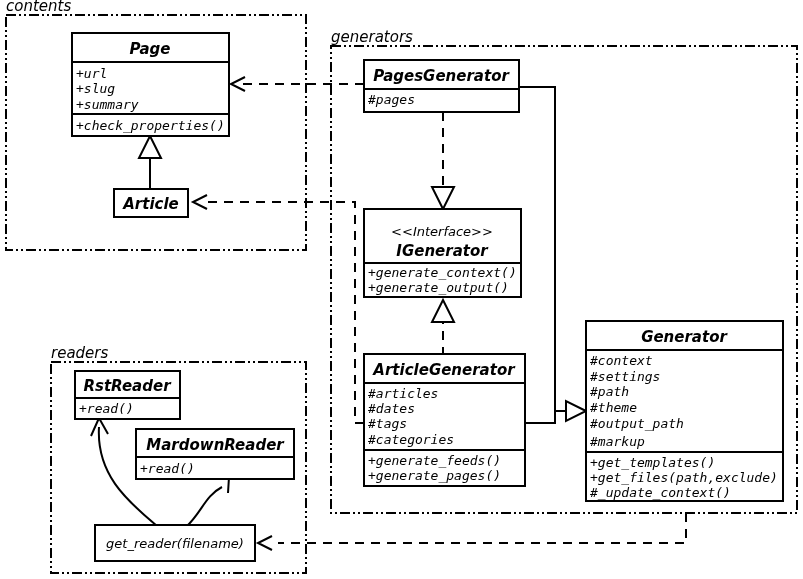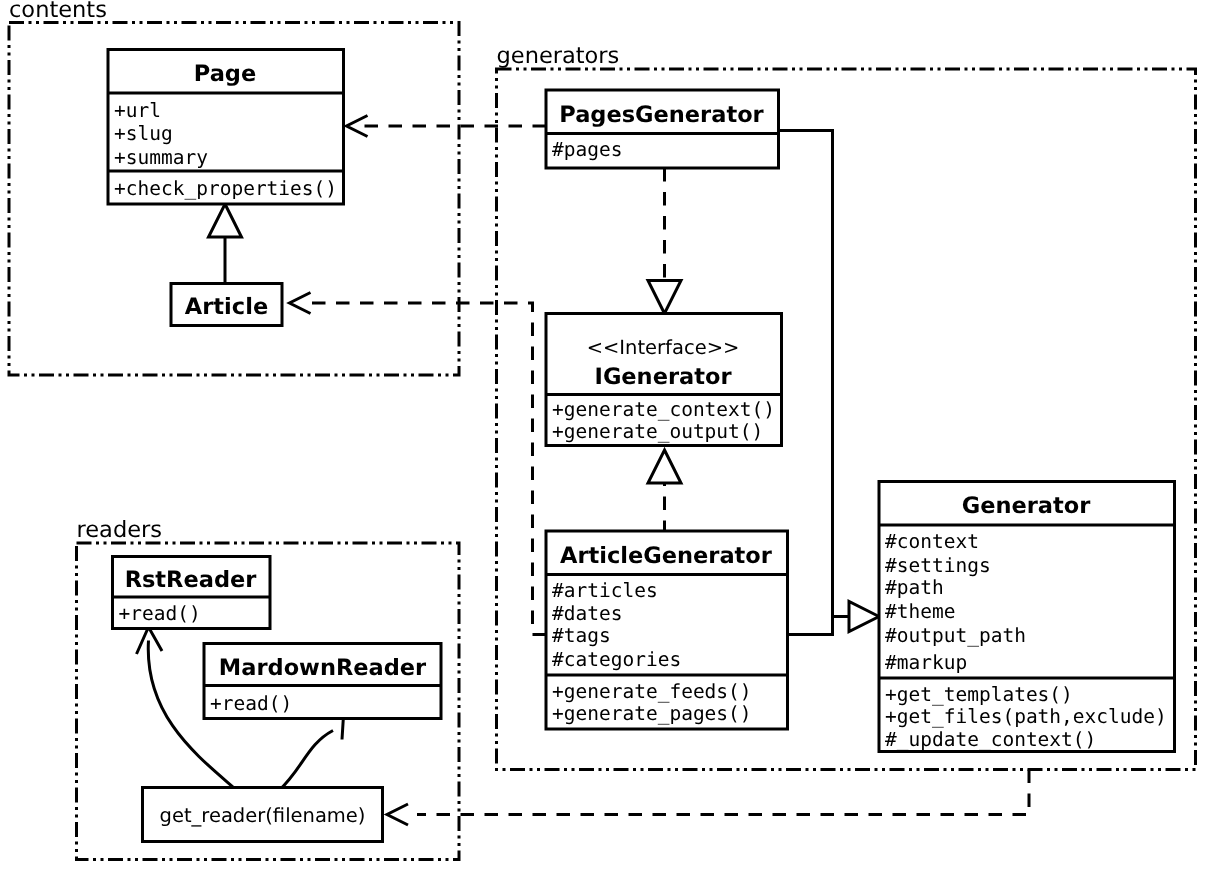--- a/index.html
+++ b/index.html
@@ -10,20 +10,21 @@
   body {
     width: 803px;
     height: 579px;
     font-family: "DejaVu Sans", sans-serif;
     overflow: hidden;
   }
   #diagram-root {
     position: relative;
     width: 803px;
     height: 455px;
+    font-style: italic;
   }
   svg#uml {
     display: block;
     width: 803px;
     height: 579px;
   }
   .pkg-boundary {
     fill: none;
     stroke: #000000;
     stroke-width: 2;

